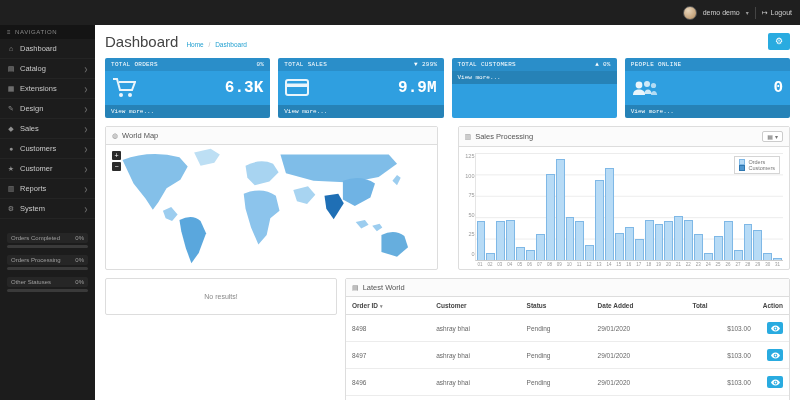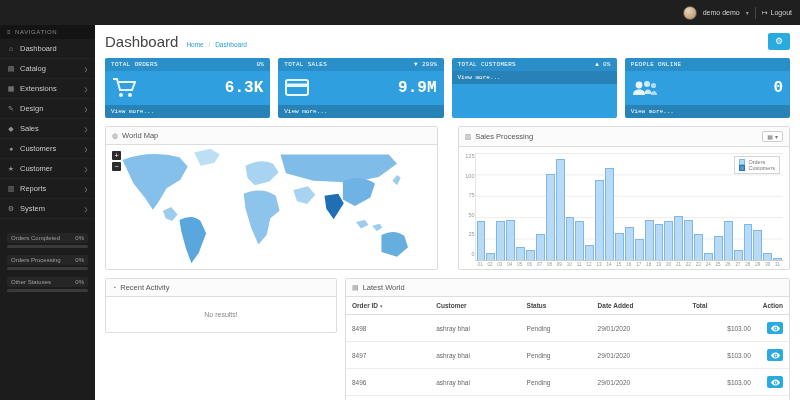--- a/index.html
+++ b/index.html
@@ -438,24 +438,20 @@
               </div>
           </div>
         </div>
       </div>
     </div>
   </div>
 
   <div class="bottom-row">
 
     <div class="panel panel-recent">
-      <div class="panel-head">
-        <span class="panel-icon">◔</span>
-        <span>Recent Activity</span>
-      </div>
       <div class="empty-text">No results!</div>
     </div>
 
     <div class="panel panel-orders">
       <div class="panel-head">
         <span class="panel-icon">▤</span>
         <span>Latest World</span>
       </div>
       <table class="orders">
         <thead>

